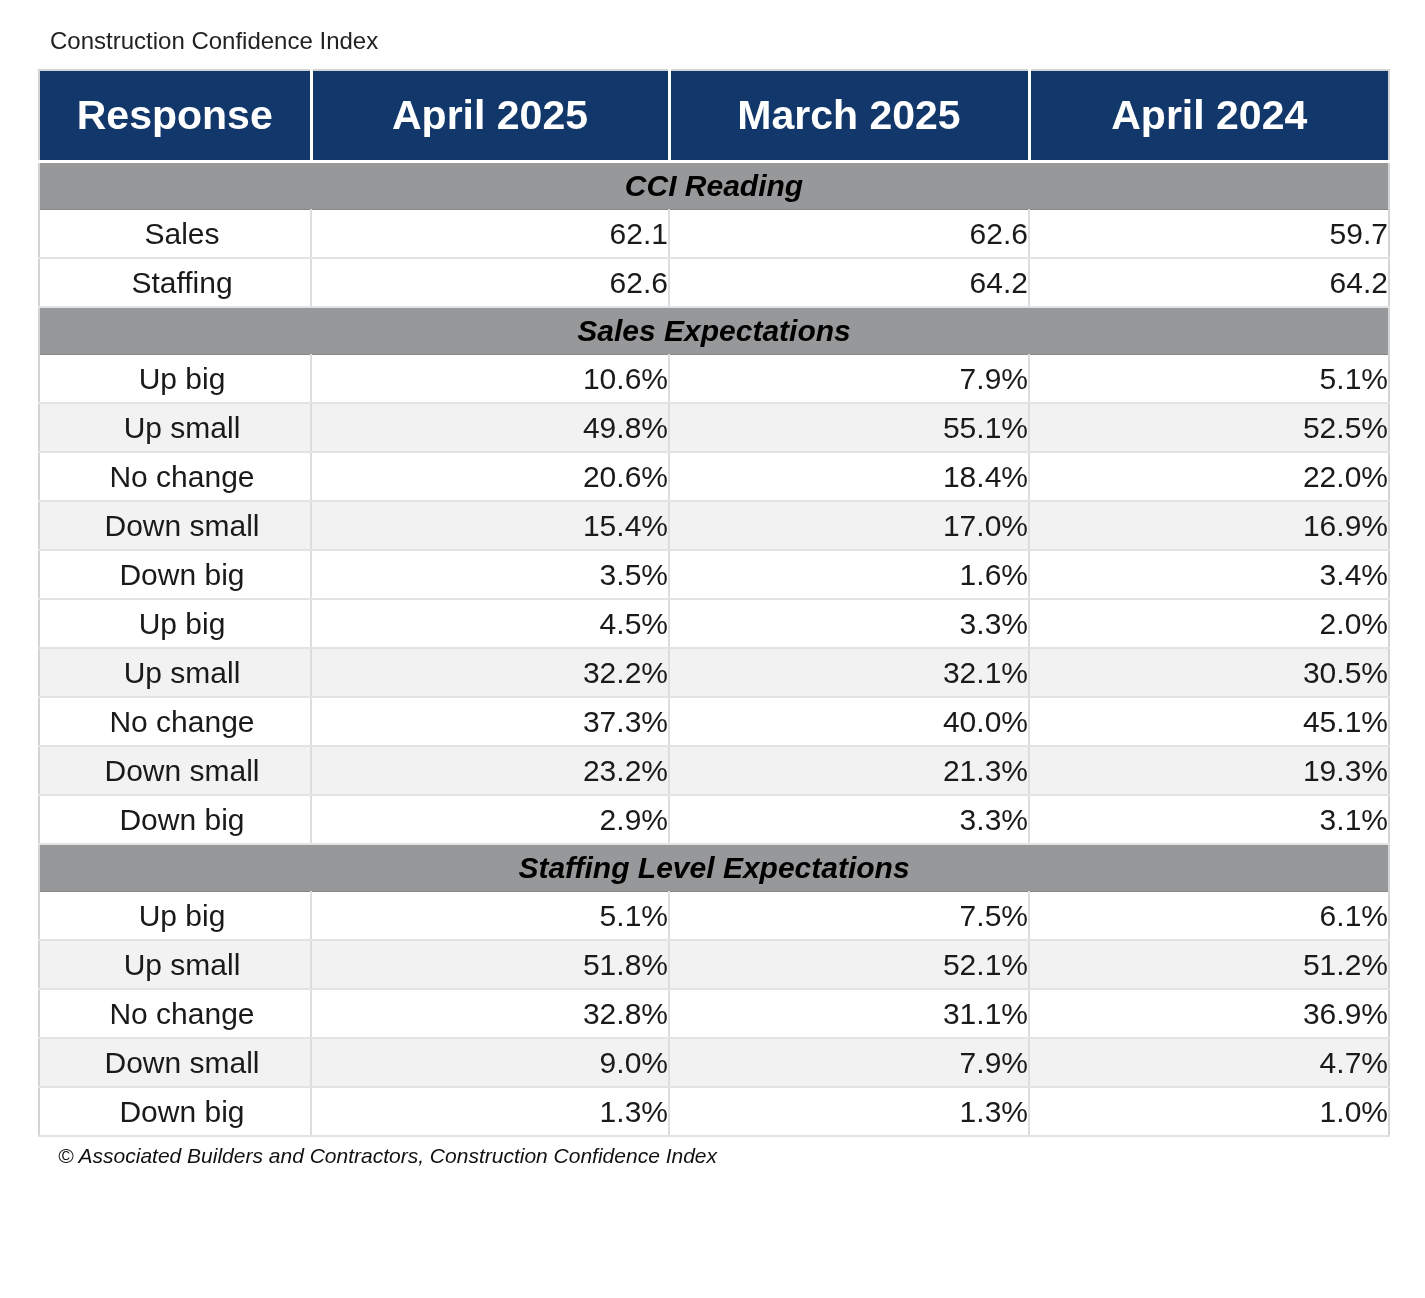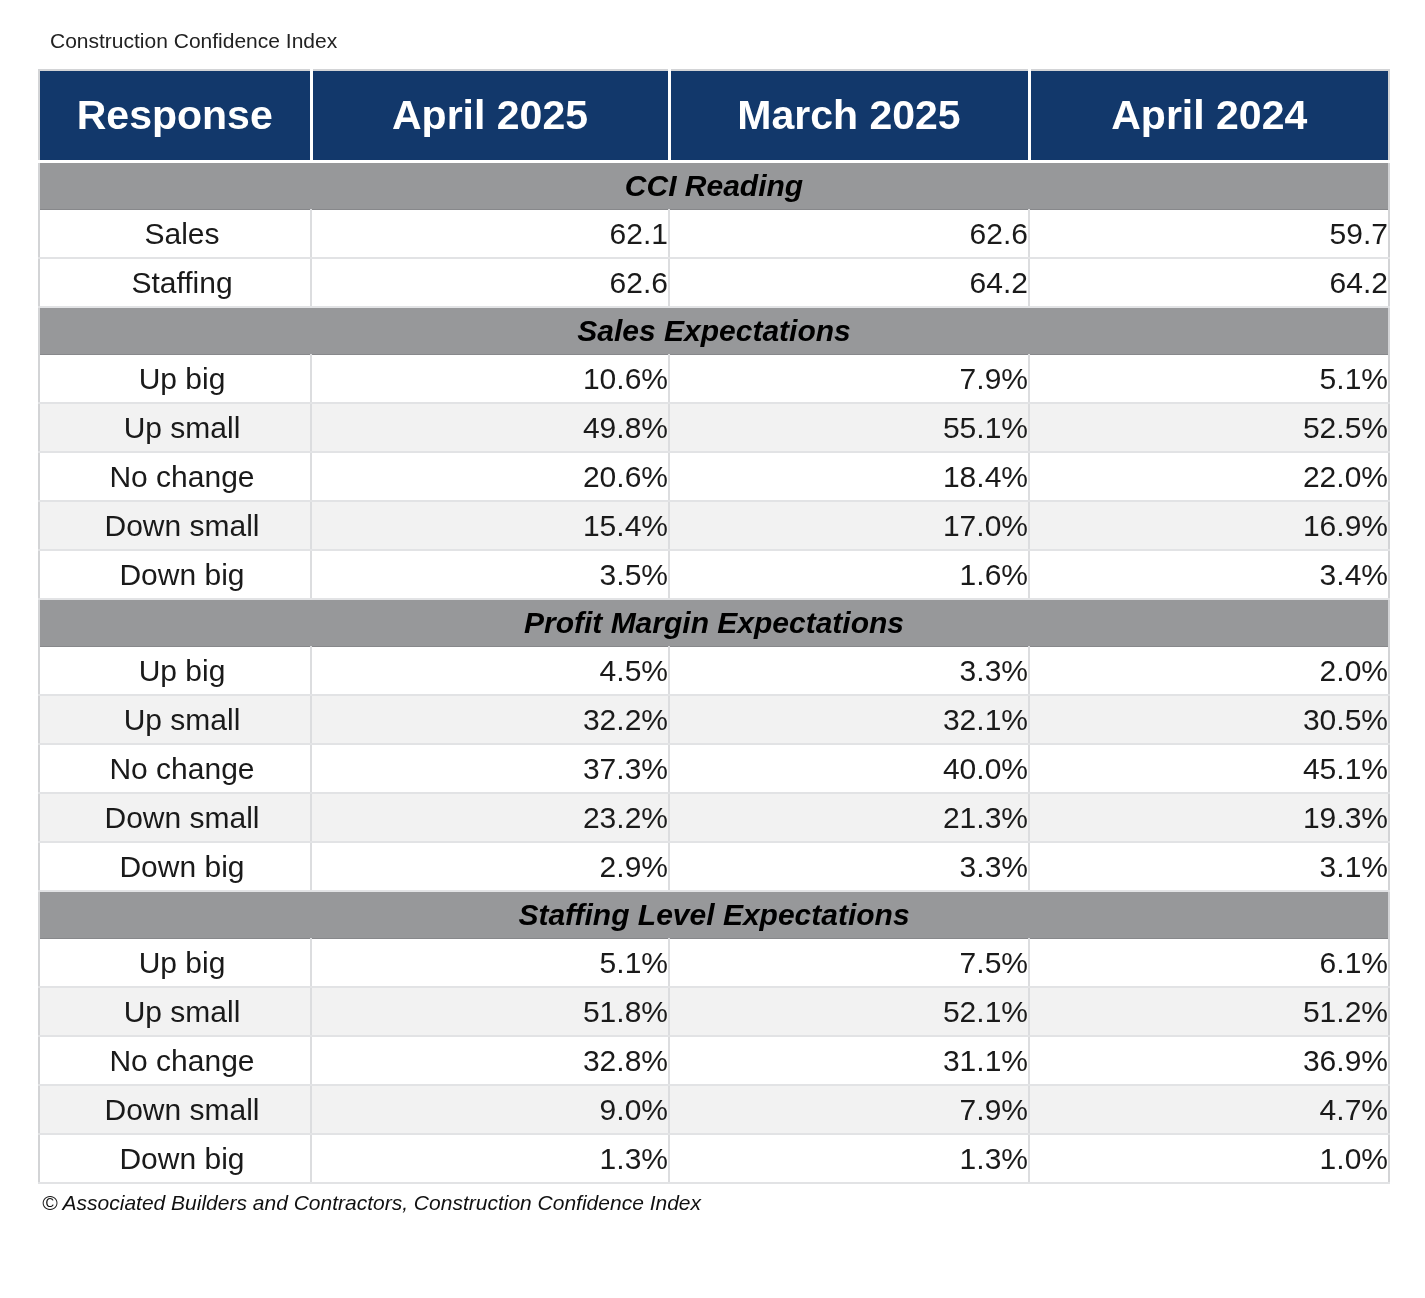--- a/index.html
+++ b/index.html
@@ -12,21 +12,21 @@
   .page {
     position: relative;
     width: 1425px;
     height: 1298px;
     box-sizing: border-box;
     padding: 24px 37px 0 38px;
     background: #ffffff;
     overflow: hidden;
   }
   .title {
-    font-size: 21px;
+    font-size: 24px;
     line-height: 34px;
     margin: 0 0 11px 12px;
     color: #222222;
     font-weight: normal;
   }
   table.cci {
     border-collapse: collapse;
     table-layout: fixed;
     width: 1350px;
     border: 2px solid #d3d4d6;
@@ -69,21 +69,21 @@
   tr.data-row td:last-child { border-right: none; }
   tr.data-row.alt td { background: #f2f2f2; }
   td.cell-label {
     text-align: center;
     padding-left: 14px !important;
   }
   td.cell-num { text-align: right; }
   .footer {
     font-style: italic;
     font-size: 21px;
-    margin: 7px 0 0 4px;
+    margin: 7px 0 0 20px;
     color: #111111;
   }
 </style>
 </head>
 <body>
 
 <div class="page">
   <p class="title">Construction Confidence Index</p>
 
   <table class="cci">
@@ -143,23 +143,20 @@
           <td class="cell-num">15.4%</td>
           <td class="cell-num">17.0%</td>
           <td class="cell-num">16.9%</td>
         </tr>
         <tr class="data-row">
           <td class="cell-label">Down big</td>
           <td class="cell-num">3.5%</td>
           <td class="cell-num">1.6%</td>
           <td class="cell-num">3.4%</td>
         </tr>
-        <tr class="section-row">
-          <td colspan="4">Profit Margin Expectations</td>
-        </tr>
         <tr class="data-row">
           <td class="cell-label">Up big</td>
           <td class="cell-num">4.5%</td>
           <td class="cell-num">3.3%</td>
           <td class="cell-num">2.0%</td>
         </tr>
         <tr class="data-row alt">
           <td class="cell-label">Up small</td>
           <td class="cell-num">32.2%</td>
           <td class="cell-num">32.1%</td>

